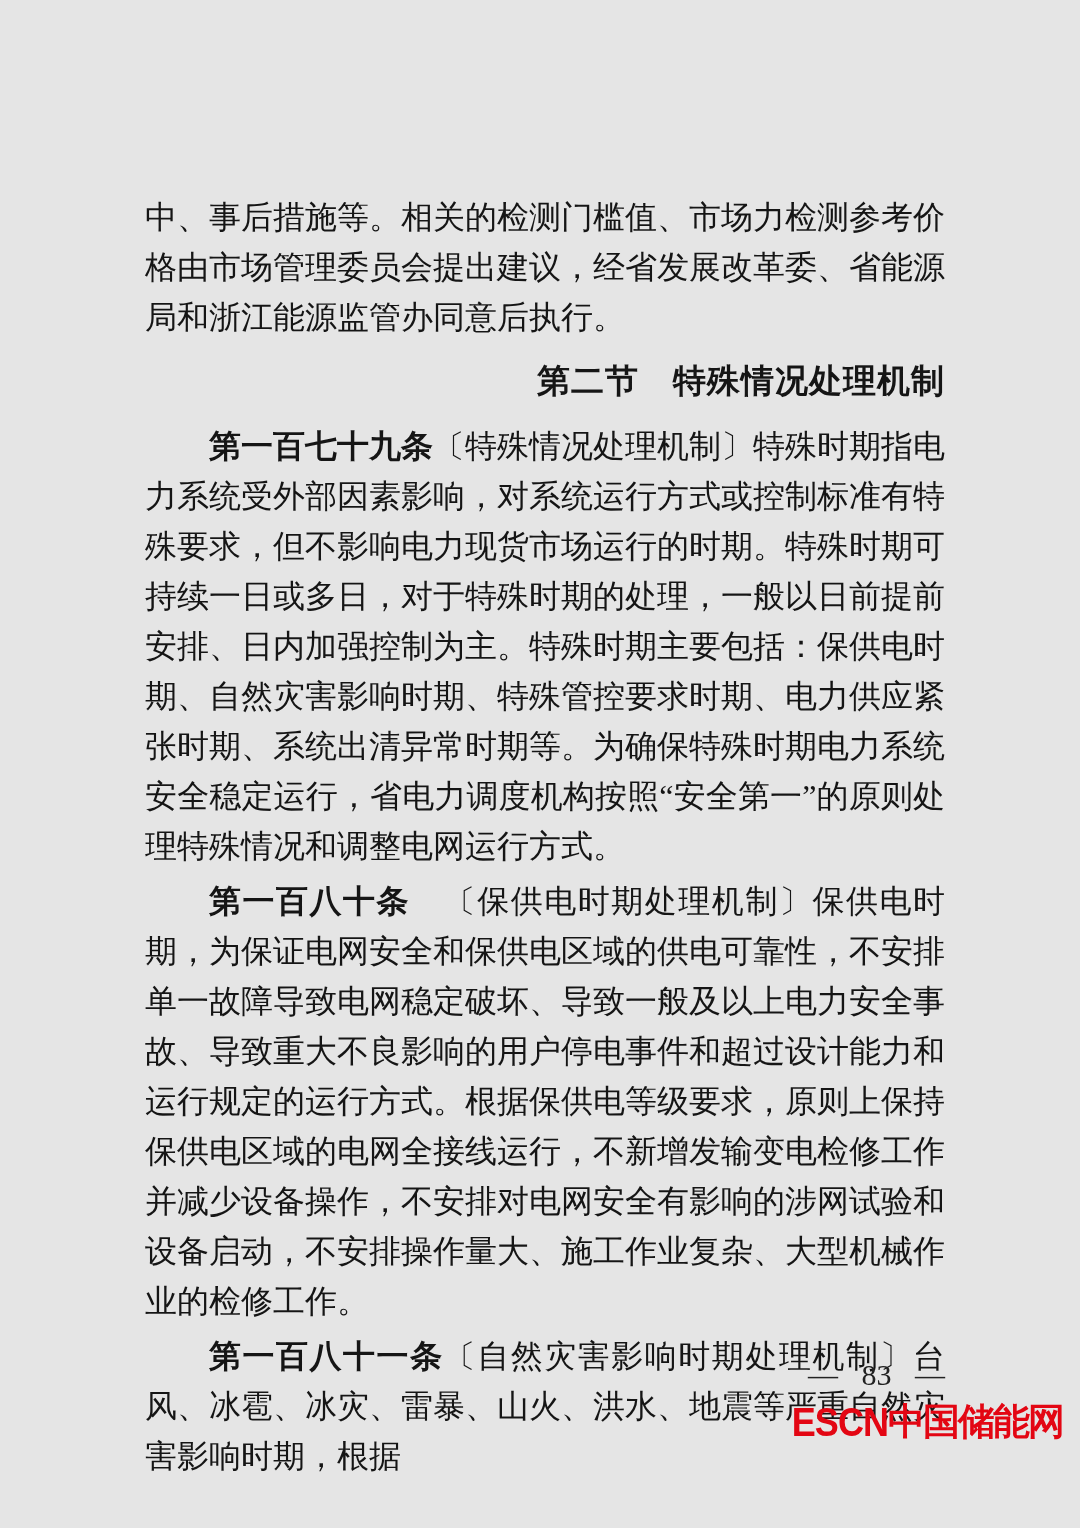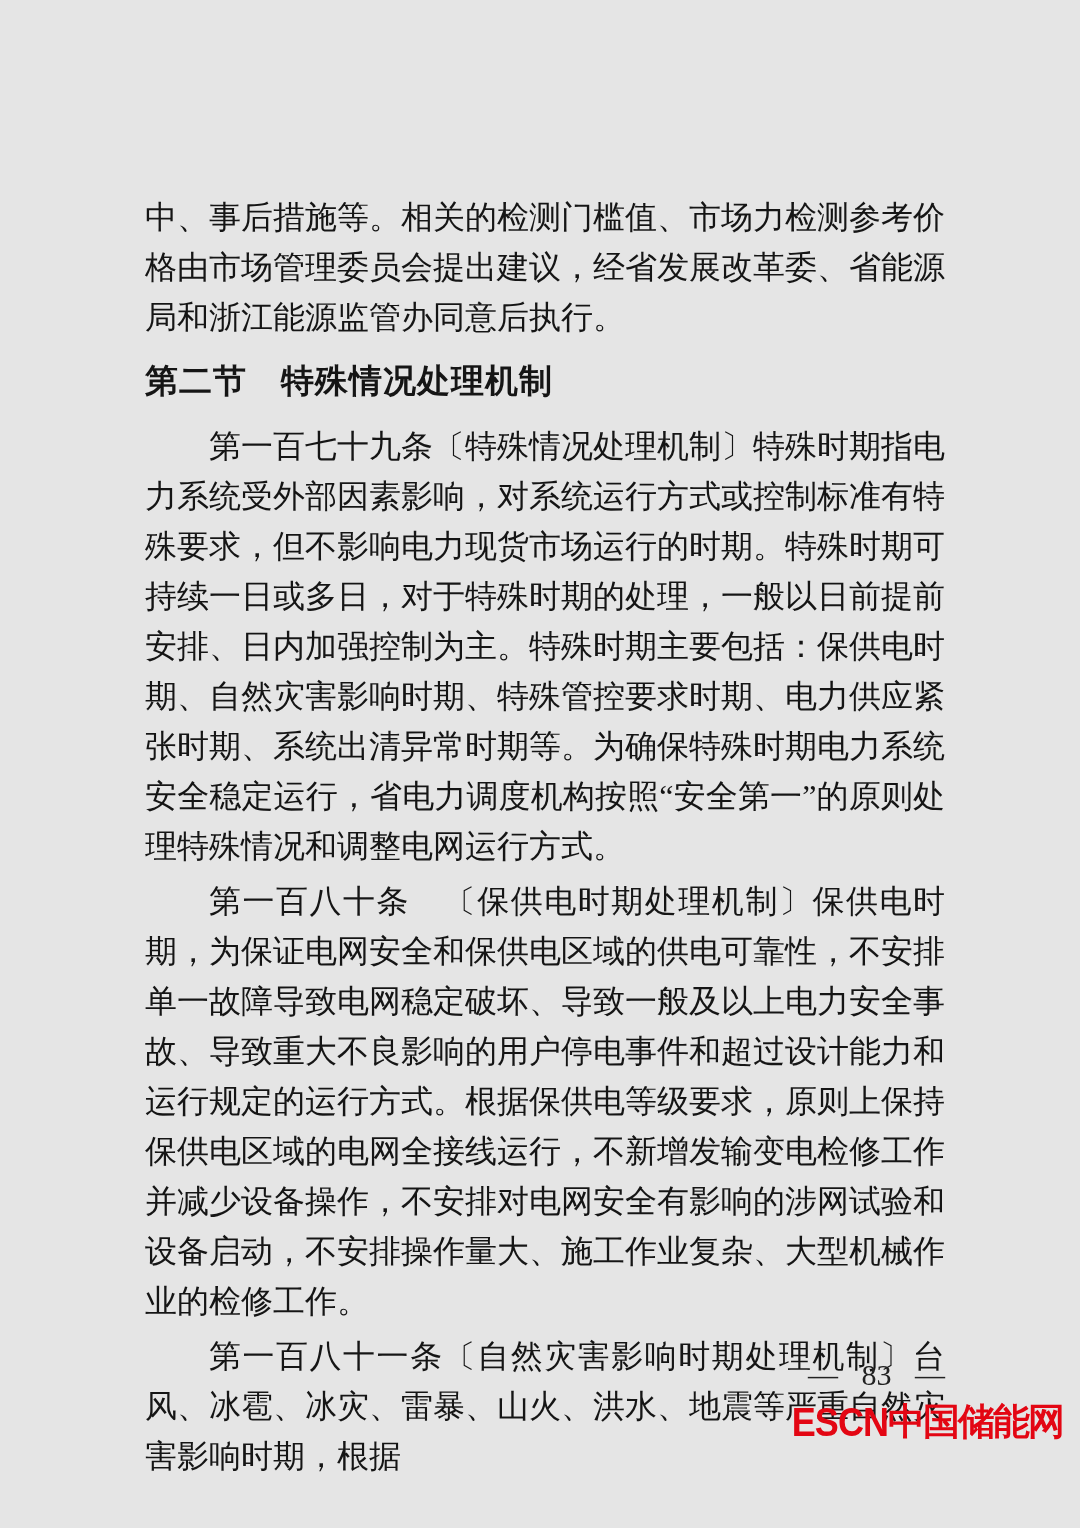--- a/index.html
+++ b/index.html
@@ -27,32 +27,32 @@
     text-justify: inter-ideograph;
   }
   .content p {
     margin: 0;
   }
   .intro-paragraph {
     text-indent: 0;
   }
   .section-heading {
     margin: 14px 0 15px 0;
-    text-align: left;
+    text-align: right;
     font-weight: bold;
     font-size: 33px;
     line-height: 50px;
     letter-spacing: 1px;
   }
   .article-paragraph {
     text-indent: 2em;
     margin-top: 5px !important;
   }
   .article-number {
-    font-weight: normal;
+    font-weight: bold;
   }
   .page-number {
     position: absolute;
     top: 1356px;
     left: 145px;
     width: 800px;
     text-align: right;
     font-size: 30px;
     line-height: 38px;
     word-spacing: 16px;

